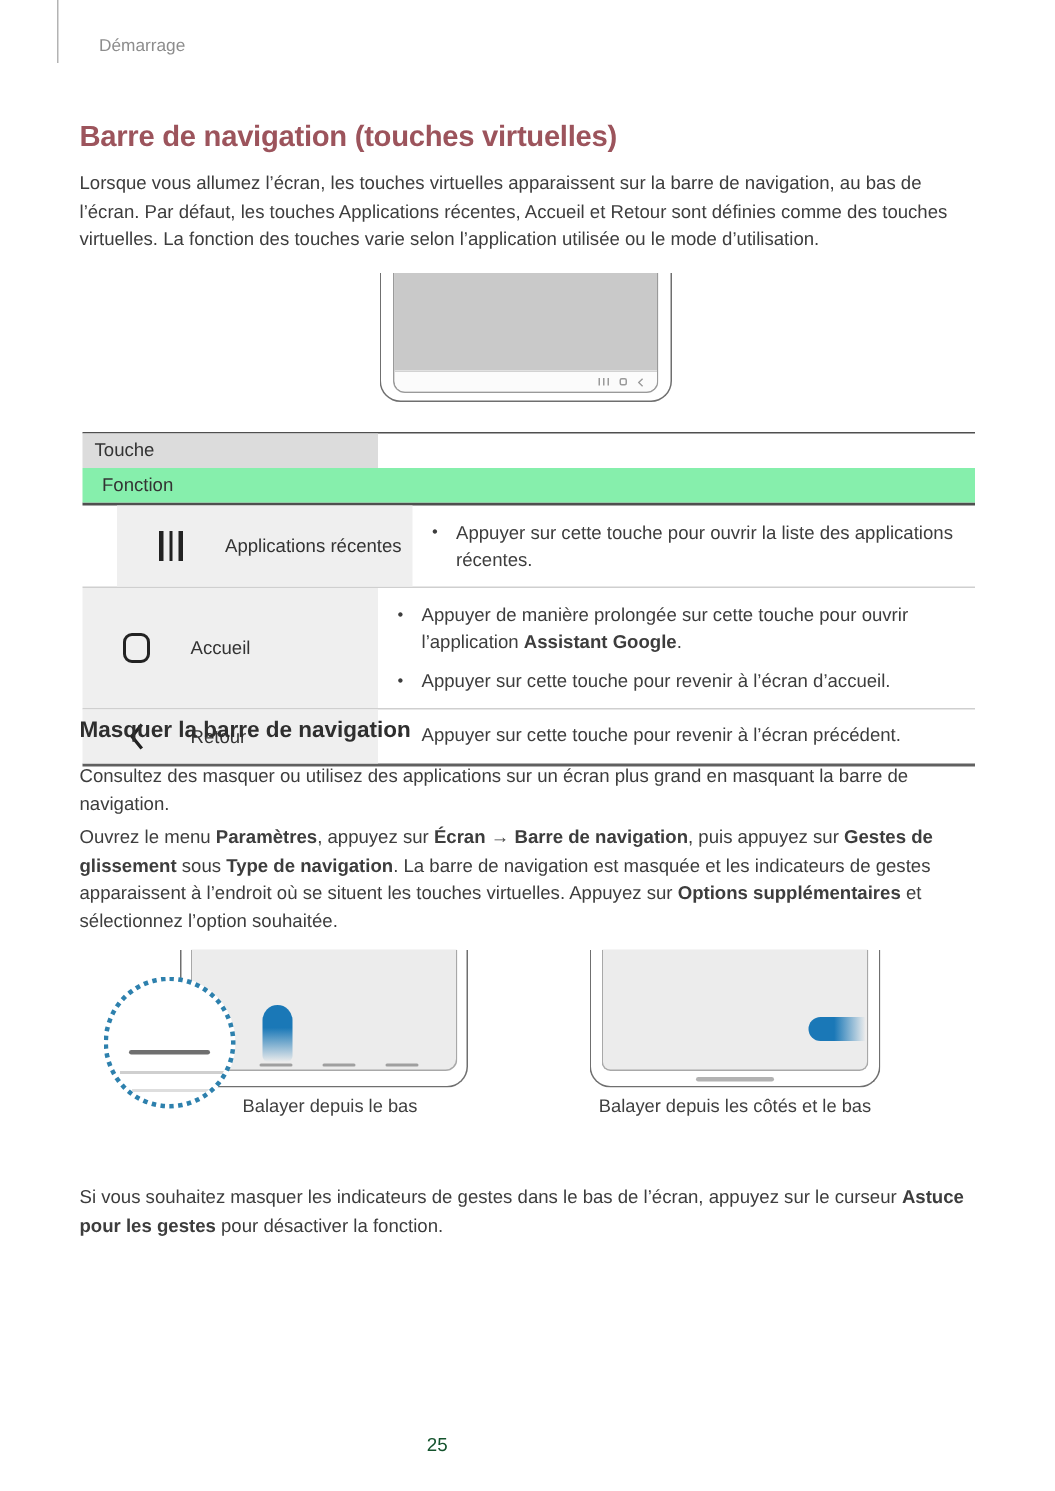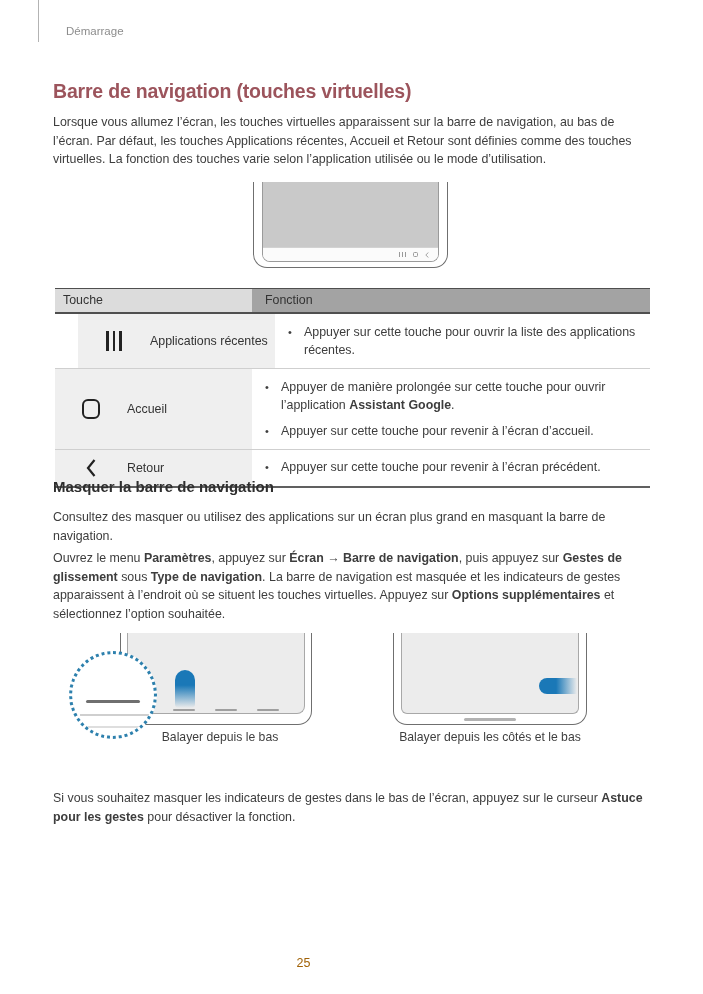--- a/index.html
+++ b/index.html
@@ -25,23 +25,23 @@
   .dev1-navbar { height:14px; background:#fbfbfb; border-top:1px solid #d2d2d2;
           display:flex; align-items:center; justify-content:flex-end; gap:7px; padding-right:9px; }
   .mini-recents { display:flex; gap:1.5px; }
   .mini-recents i { display:block; width:1.5px; height:5px; background:#9a9a9a; }
   .mini-home { width:5px; height:5px; border:1px solid #9a9a9a; border-radius:1.5px; }
   .mini-back svg { display:block; }
 
   
   .tbl { position:absolute; left:55px; top:288px; width:595px;
          border-top:1px solid #4f4f4f; border-bottom:2px solid #606060; font-size:12.4px; }
-  .tbl-head { display:flex; border-bottom:2px solid #4f4f4f; }
+  .tbl-head { display:flex; border-bottom:2px solid #4f4f4f;flex-direction:column; }
   .th-touche { width:197px; background:#dcdcdc; padding:4px 0 5px 8px; color:#333; }
-  .th-fonction { flex:1; background:#a3a3a3; padding:4px 0 5px 13px; color:#333; }
+  .th-fonction { flex:1; background:#86efac; padding:4px 0 5px 13px; color:#333; }
   .tbl-row { display:flex; }
   .tbl-row + .tbl-row { border-top:1px solid #cfcfcf; }
   .cell-touche { width:197px; background:#efefef; display:flex; align-items:center; }
   .icon-box { width:72px; display:flex; justify-content:center; align-items:center; }
   .row-label { flex:1; color:#333; line-height:16px; padding-right:6px; }
   .cell-fonction { flex:1; padding:5px 10px 5px 13px; display:flex; flex-direction:column; justify-content:center; }
   .bullet { display:flex; margin:3.5px 0; line-height:18.6px; color:#3d3d3d; }
   .bullet::before { content:"•"; flex:0 0 16px; font-size:11px; line-height:18.6px; color:#3d3d3d; }
   .r1 { min-height:41px;padding-left:23px; } .r2 { min-height:66px; } .r3 { min-height:27px; }
 
@@ -80,21 +80,21 @@
       border:1px solid #a8a8a8; border-top:none; border-radius:0 0 6px 6px; background:#ececec; }
   .side-pill { position:absolute; right:1px; top:45px; width:38px; height:16px;
       border-radius:8px 0 0 8px;
       background:linear-gradient(to right, #1a78b7 0%, #1a78b7 45%, rgba(26,120,183,0) 100%); }
   .gesture-bar { position:absolute; left:50%; transform:translateX(-50%); bottom:3px;
       width:52px; height:3.5px; background:#b2b2b2; border-radius:2px; }
 
   .cap { position:absolute; top:730px; width:200px; text-align:center; font-size:12.2px; color:#3f3f3f; }
   .capL { left:120px; } .capR { left:390px; }
 
-  .pagenum { position:absolute; left:12px; top:956px; width:583px; text-align:center; font-size:12.5px; color:#a16207; }
+  .pagenum { position:absolute; left:0; top:956px; width:583px; text-align:center; font-size:12.5px; color:#14532d; }
 </style>
 </head>
 <body>
 
 <div class="page">
 
   <div class="rh-line"></div>
   <div class="rh-text">Démarrage</div>
 
   <h1 class="title">Barre de navigation (touches virtuelles)</h1>

